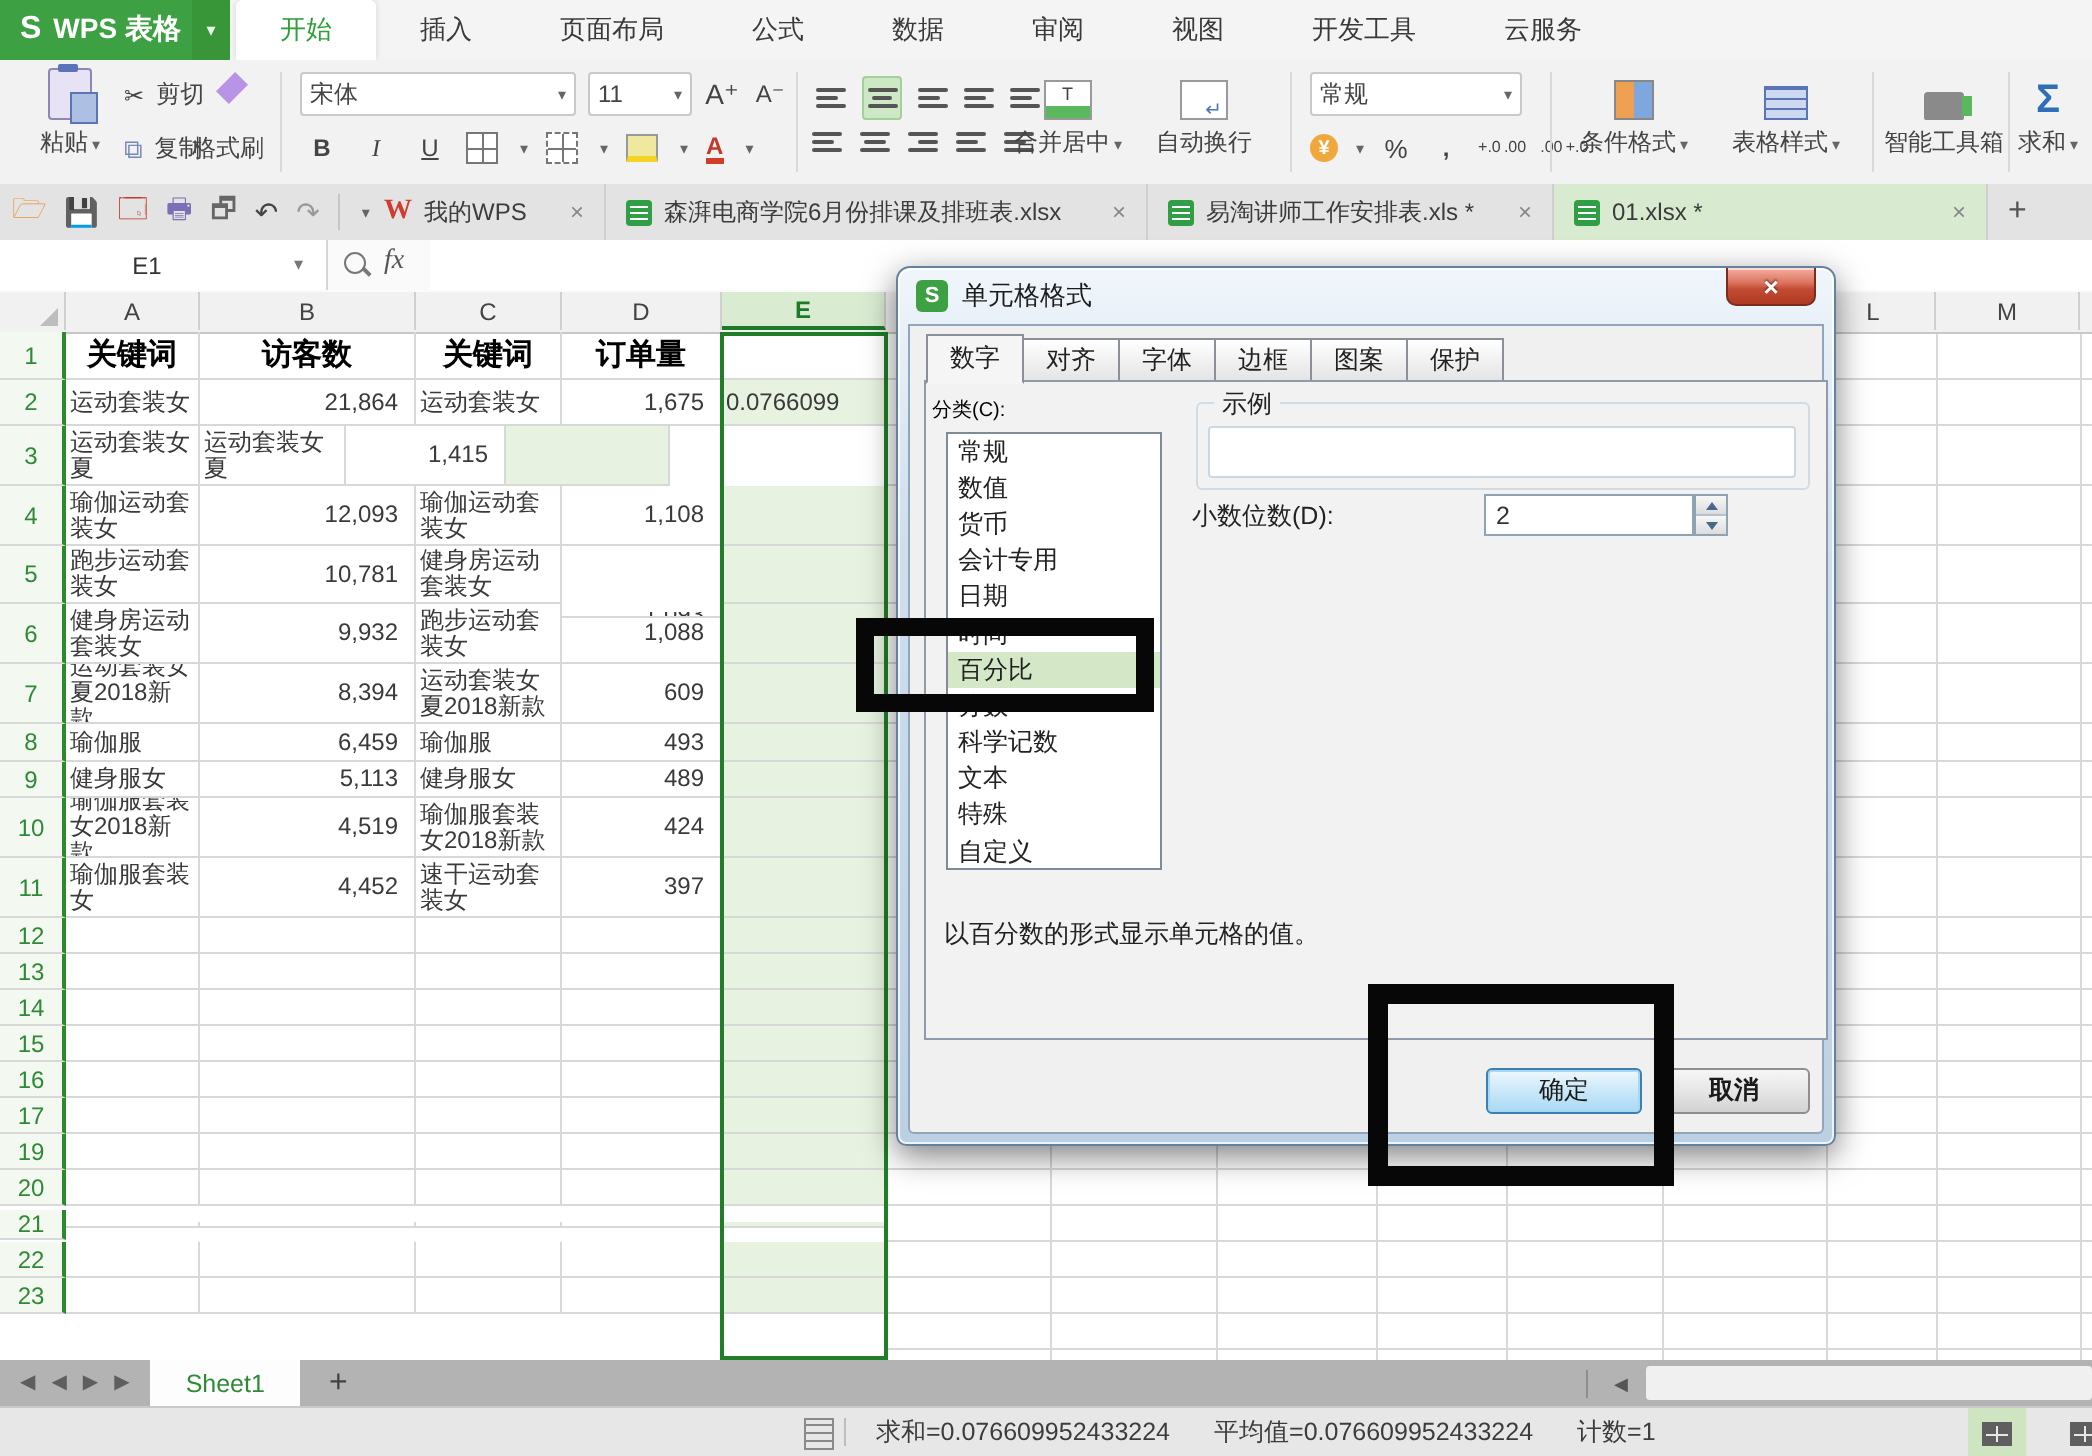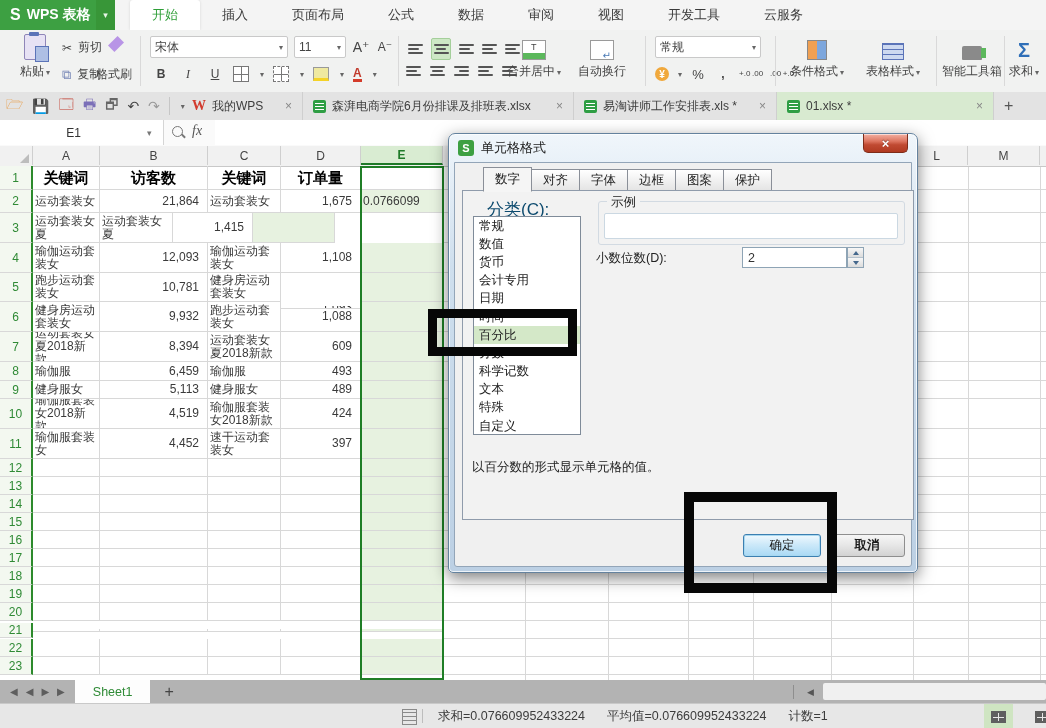--- a/index.html
+++ b/index.html
@@ -7,21 +7,21 @@
        font-family:"Liberation Sans","DejaVu Sans",sans-serif;
        background:#f2f2f2;font-size:12px;color:#333;}
 
   
   .menubar{position:absolute;left:0;top:0;width:1046px;height:30px;background:#f4f4f4;}
   .logo{position:absolute;left:0;top:0;height:30px;background:#3da042;color:#fff;
         display:flex;align-items:center;padding:0 8px 0 10px;font-weight:bold;font-size:14px;gap:6px;}
   .logo .s{font-size:16px;}
   .logo-arrow{position:absolute;left:96px;top:0;width:19px;height:30px;background:#389638;color:#e8f5e8;
         display:flex;align-items:center;justify-content:center;font-size:9px;}
-  .menu{position:absolute;left:118px;top:0;height:30px;display:flex;margin-left:12px;}
+  .menu{position:absolute;left:118px;top:0;height:30px;display:flex;}
   .menu-tab{height:30px;display:flex;align-items:center;padding:0 22px;color:#3a3a3a;font-size:13px;cursor:default;}
   .menu-tab.active{background:#ffffff;color:#2e9e37;border-radius:3px 3px 0 0;box-shadow:0 0 3px rgba(0,0,0,.12);}
 
   
   .ribbon{position:absolute;left:0;top:30px;width:1046px;height:62px;background:#f1f2f1;border-bottom:1px solid #dcdcdc;}
   .rsep{position:absolute;top:6px;height:50px;width:1px;background:#d9d9d9;}
   .bigbtn{position:absolute;top:4px;display:flex;flex-direction:column;align-items:center;width:58px;}
   .bigbtn .bicon{height:26px;display:flex;align-items:flex-end;justify-content:center;}
   .bigbtn .blabel{font-size:12px;color:#444;margin-top:3px;white-space:nowrap;}
   .smallrow{position:absolute;display:flex;align-items:center;gap:6px;color:#444;}
@@ -122,24 +122,24 @@
              background:linear-gradient(#f3b0a2,#dd7560 40%,#c04a32 60%,#b03a22);
              border:1px solid #7e2c1a;border-top:none;border-radius:0 0 5px 5px;color:#fff;font-weight:bold;
              display:flex;align-items:center;justify-content:center;font-size:13px;text-shadow:0 -1px 1px rgba(0,0,0,.4);
              box-shadow:inset 0 1px 0 rgba(255,255,255,.55);}
   .dlg-body{position:absolute;left:5px;right:5px;top:28px;bottom:5px;background:#f0f0f0;
             border:1px solid #93a5b8;border-radius:0 0 3px 3px;}
   .dtabs{position:absolute;left:8px;top:6px;display:flex;}
   .dtabbtn{height:21px;padding:0 11px;display:flex;align-items:center;font-size:12.5px;color:#222;
            border:1px solid #8a8f98;border-left:none;background:linear-gradient(#ffffff,#e3e3e3);}
   .dtabbtn:first-child{border-left:1px solid #8a8f98;}
-  .dtabbtn.active{background:#f5f5f5;height:23px;margin-top:-2px;border-bottom:1px solid #f5f5f5;position:relative;z-index:2;margin-left:20px;}
+  .dtabbtn.active{background:#f5f5f5;height:23px;margin-top:-2px;border-bottom:1px solid #f5f5f5;position:relative;z-index:2;}
   .dlg-panel{position:absolute;left:7px;top:27px;width:452px;height:330px;border:1px solid #8f9bab;
              background:#f2f2f2;box-sizing:border-box;}
-  .catlabel{position:absolute;left:24px;top:7px;font-size:17px;color:#0c4a6e;}
+  .catlabel{position:absolute;left:3px;top:7px;font-size:10px;color:#000000;}
   .catlist{position:absolute;left:10px;top:25px;width:108px;height:219px;background:#fff;border:1px solid #7f8b99;
            box-sizing:border-box;overflow:hidden;}
   .cat{height:18.2px;display:flex;align-items:center;padding-left:5px;font-size:12.5px;color:#222;}
   .cat.sel{background:#d4e8c8;}
   .groupbox{position:absolute;left:135px;top:10px;width:305px;height:42px;border:1px solid #d2dae2;border-radius:3px;}
   .grouplabel{position:absolute;left:8px;top:-8px;background:#f2f2f2;padding:0 4px;font-size:12.5px;color:#222;}
   .samplebox{position:absolute;left:5px;top:11px;width:292px;height:24px;background:#fff;border:1px solid #cbd8e2;border-radius:2px;}
   .declabel{position:absolute;left:133px;top:59px;font-size:12.5px;color:#222;}
   .decinput{position:absolute;left:279px;top:56px;width:105px;height:21px;background:#fff;border:1px solid #8ea4b5;
             box-sizing:border-box;display:flex;align-items:center;padding-left:5px;font-size:12.5px;}
@@ -596,28 +596,20 @@
       </div>
       <div class="row" style="height: 18px;">
         <div class="rownum">17</div>
         <div class="cell" style="width: 67px; flex: 0 0 67px;"></div>
         <div class="cell num" style="width: 108px; flex: 0 0 108px;"></div>
         <div class="cell" style="width: 73px; flex: 0 0 73px;"></div>
         <div class="cell num" style="width: 80px; flex: 0 0 80px;"></div>
         <div class="cell col-e" style="width: 82px; flex: 0 0 82px;"></div>
       </div>
       <div class="row" style="height: 18px;">
-        <div class="rownum">18</div>
-        <div class="cell" style="width: 67px; flex: 0 0 67px;"></div>
-        <div class="cell num" style="width: 108px; flex: 0 0 108px;"></div>
-        <div class="cell" style="width: 73px; flex: 0 0 73px;"></div>
-        <div class="cell num" style="width: 80px; flex: 0 0 80px;"></div>
-        <div class="cell col-e" style="width: 82px; flex: 0 0 82px;"></div>
-      </div>
-      <div class="row" style="height: 18px;">
         <div class="rownum">19</div>
         <div class="cell" style="width: 67px; flex: 0 0 67px;"></div>
         <div class="cell num" style="width: 108px; flex: 0 0 108px;"></div>
         <div class="cell" style="width: 73px; flex: 0 0 73px;"></div>
         <div class="cell num" style="width: 80px; flex: 0 0 80px;"></div>
         <div class="cell col-e" style="width: 82px; flex: 0 0 82px;"></div>
       </div>
       <div class="row" style="height: 18px;">
         <div class="rownum">20</div>
         <div class="cell" style="width: 67px; flex: 0 0 67px;"></div>

